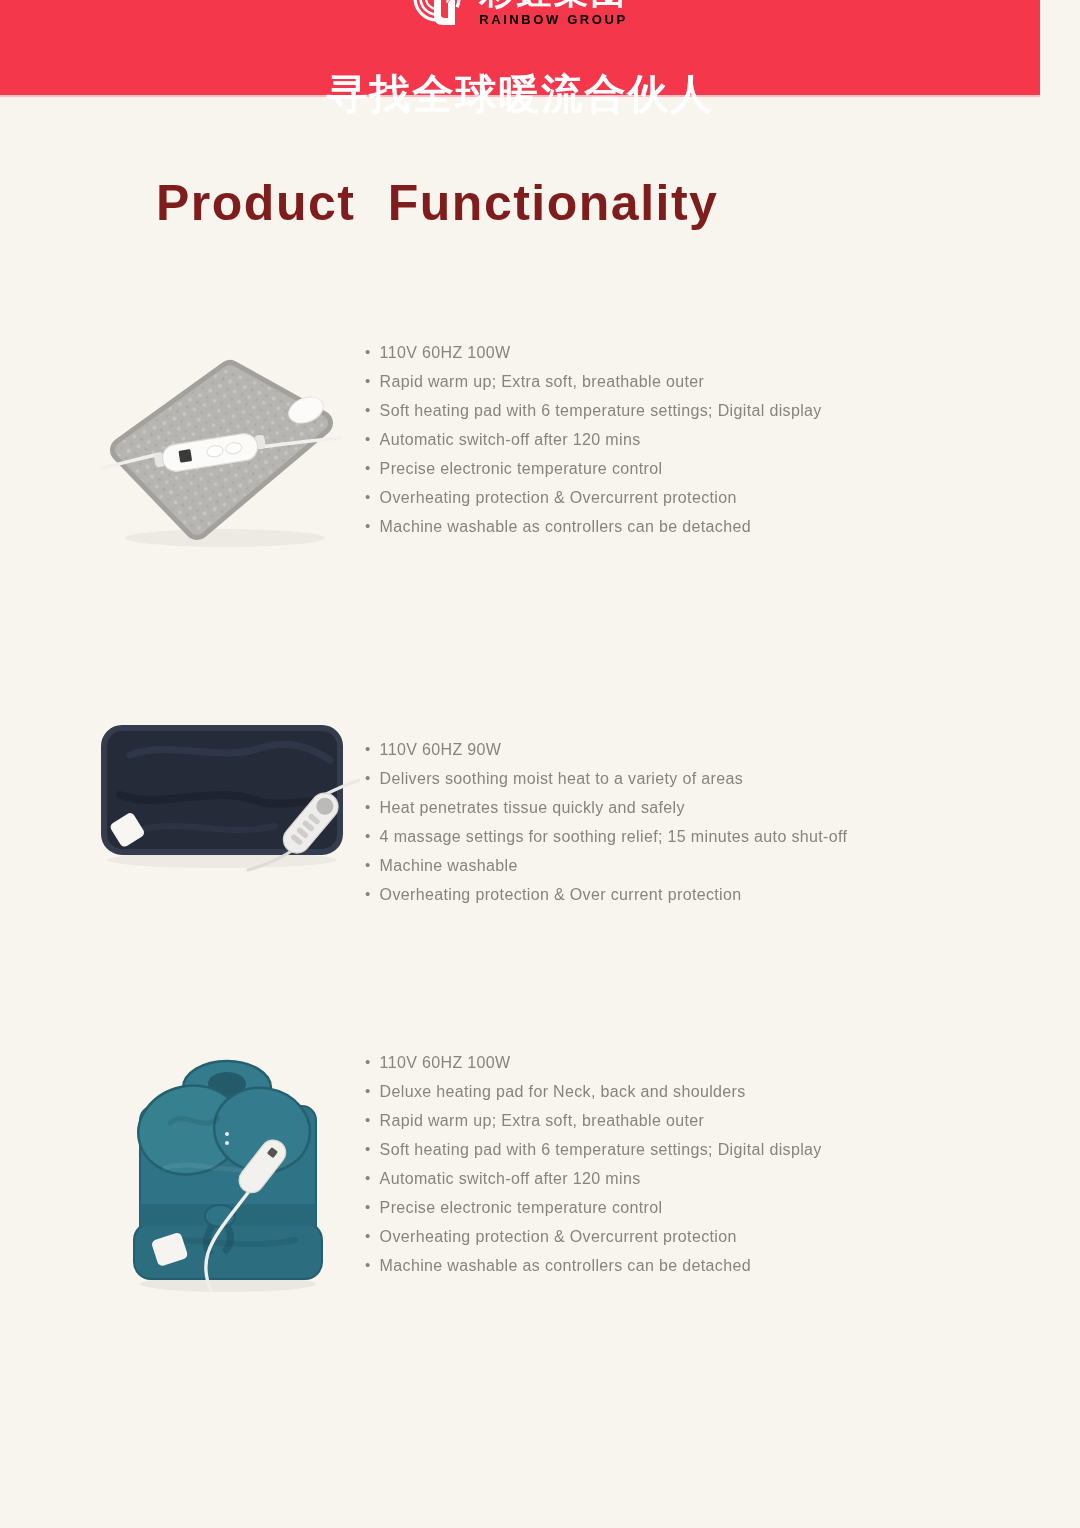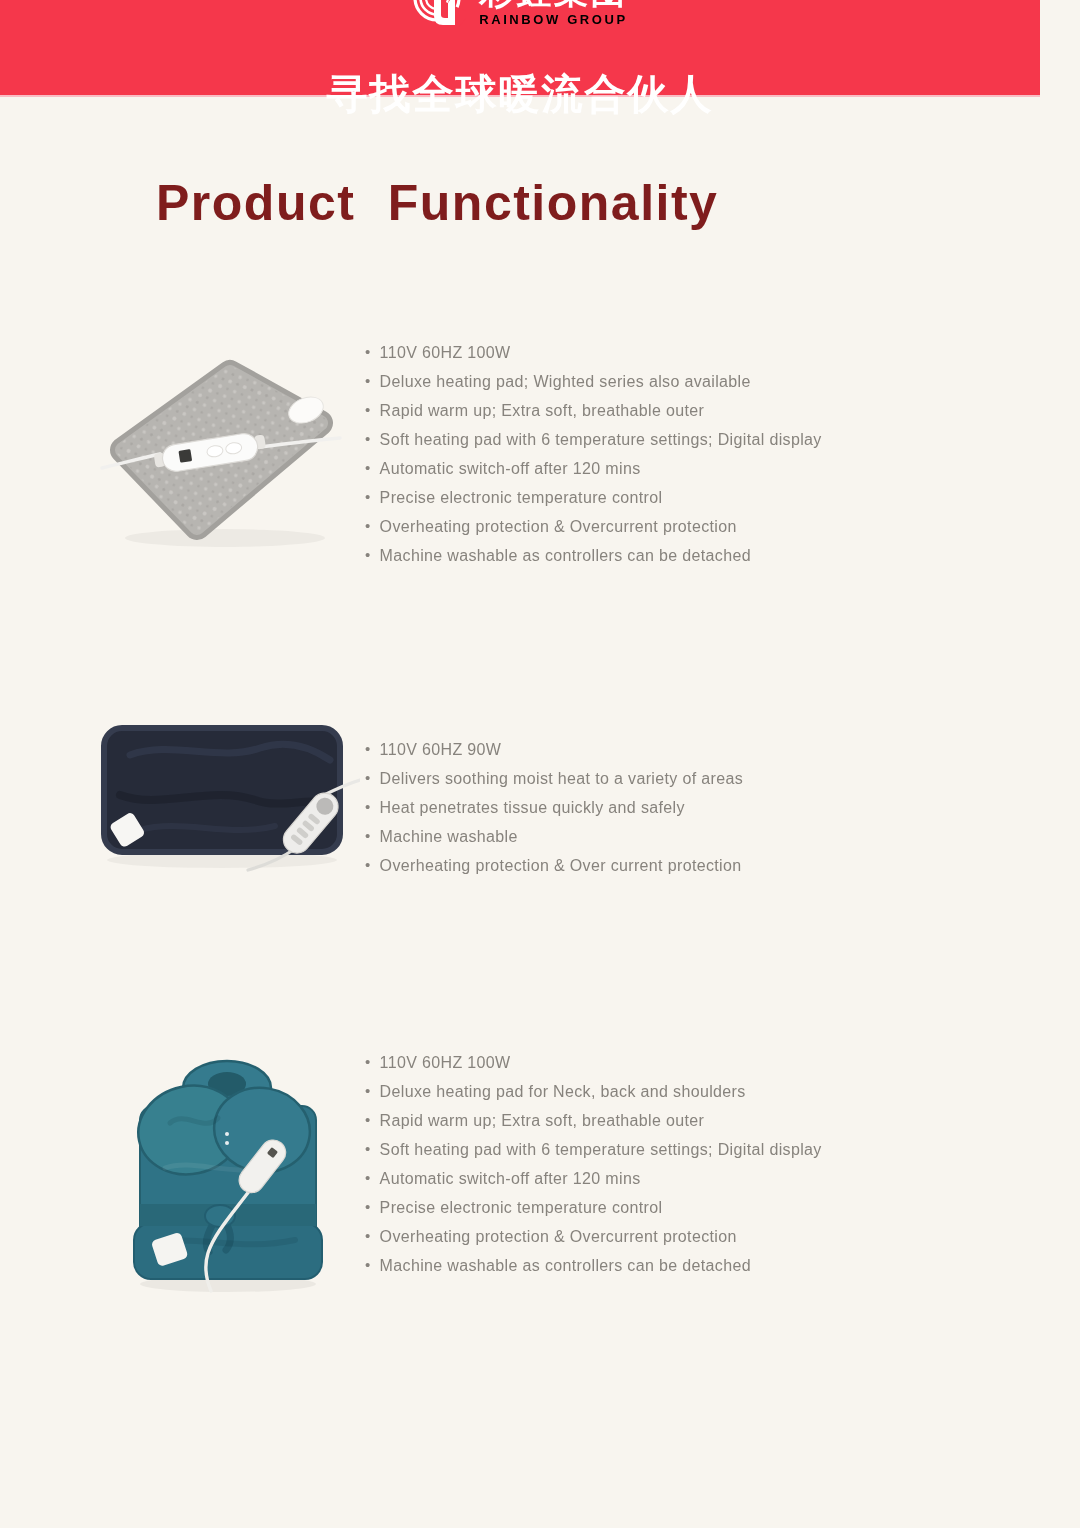--- a/index.html
+++ b/index.html
@@ -99,21 +99,20 @@
         <rect x="156" y="103" width="10" height="14" rx="4" fill="#e8e6e2"></rect>
         <rect x="62" y="99" width="96" height="27" rx="13.5" fill="#fbfbfa" stroke="#dcdad6" stroke-width="1.2"></rect>
         <rect x="79" y="106" width="12" height="12" rx="1.5" fill="#3a3a38"></rect>
         <ellipse cx="115" cy="112" rx="8" ry="5.5" fill="#ffffff" stroke="#e0deda" stroke-width="1"></ellipse>
         <ellipse cx="134" cy="112" rx="8" ry="5.5" fill="#ffffff" stroke="#e0deda" stroke-width="1"></ellipse>
       </g>
     </svg>
   </div>
   <div class="features features-1">
     <div class="feature">110V 60HZ 100W</div>
-    <div class="feature">Deluxe heating pad; Wighted series also available</div>
     <div class="feature">Rapid warm up; Extra soft, breathable outer</div>
     <div class="feature">Soft heating pad with 6 temperature settings; Digital display</div>
     <div class="feature">Automatic switch-off after 120 mins</div>
     <div class="feature">Precise electronic temperature control</div>
     <div class="feature">Overheating protection &amp; Overcurrent protection</div>
     <div class="feature">Machine washable as controllers can be detached</div>
   </div>
 
   <div class="photo photo-2">
     <svg width="270" height="185" viewBox="0 0 270 185">
@@ -136,20 +135,21 @@
         <rect x="215" y="124" width="13" height="5.5" rx="2.7" fill="#cfcecb"></rect>
         <rect x="215" y="133" width="13" height="5.5" rx="2.7" fill="#cfcecb"></rect>
         <rect x="215" y="142" width="13" height="5.5" rx="2.7" fill="#cfcecb"></rect>
       </g>
     </svg>
   </div>
   <div class="features features-2">
     <div class="feature">110V 60HZ 90W</div>
     <div class="feature">Delivers soothing moist heat to a variety of areas</div>
     <div class="feature">Heat penetrates tissue quickly and safely</div>
+    <div class="feature">4 massage settings for soothing relief; 15 minutes auto shut-off</div>
     <div class="feature">Machine washable</div>
     <div class="feature">Overheating protection &amp; Over current protection</div>
   </div>
 
   <div class="photo photo-3">
     <svg width="240" height="255" viewBox="0 0 240 255">
       <ellipse cx="118" cy="246" rx="88" ry="8" fill="rgba(0,0,0,0.05)"></ellipse>
 
       <rect x="30" y="68" width="176" height="152" rx="14" fill="#2f7386" stroke="#25606f" stroke-width="2"></rect>
 

